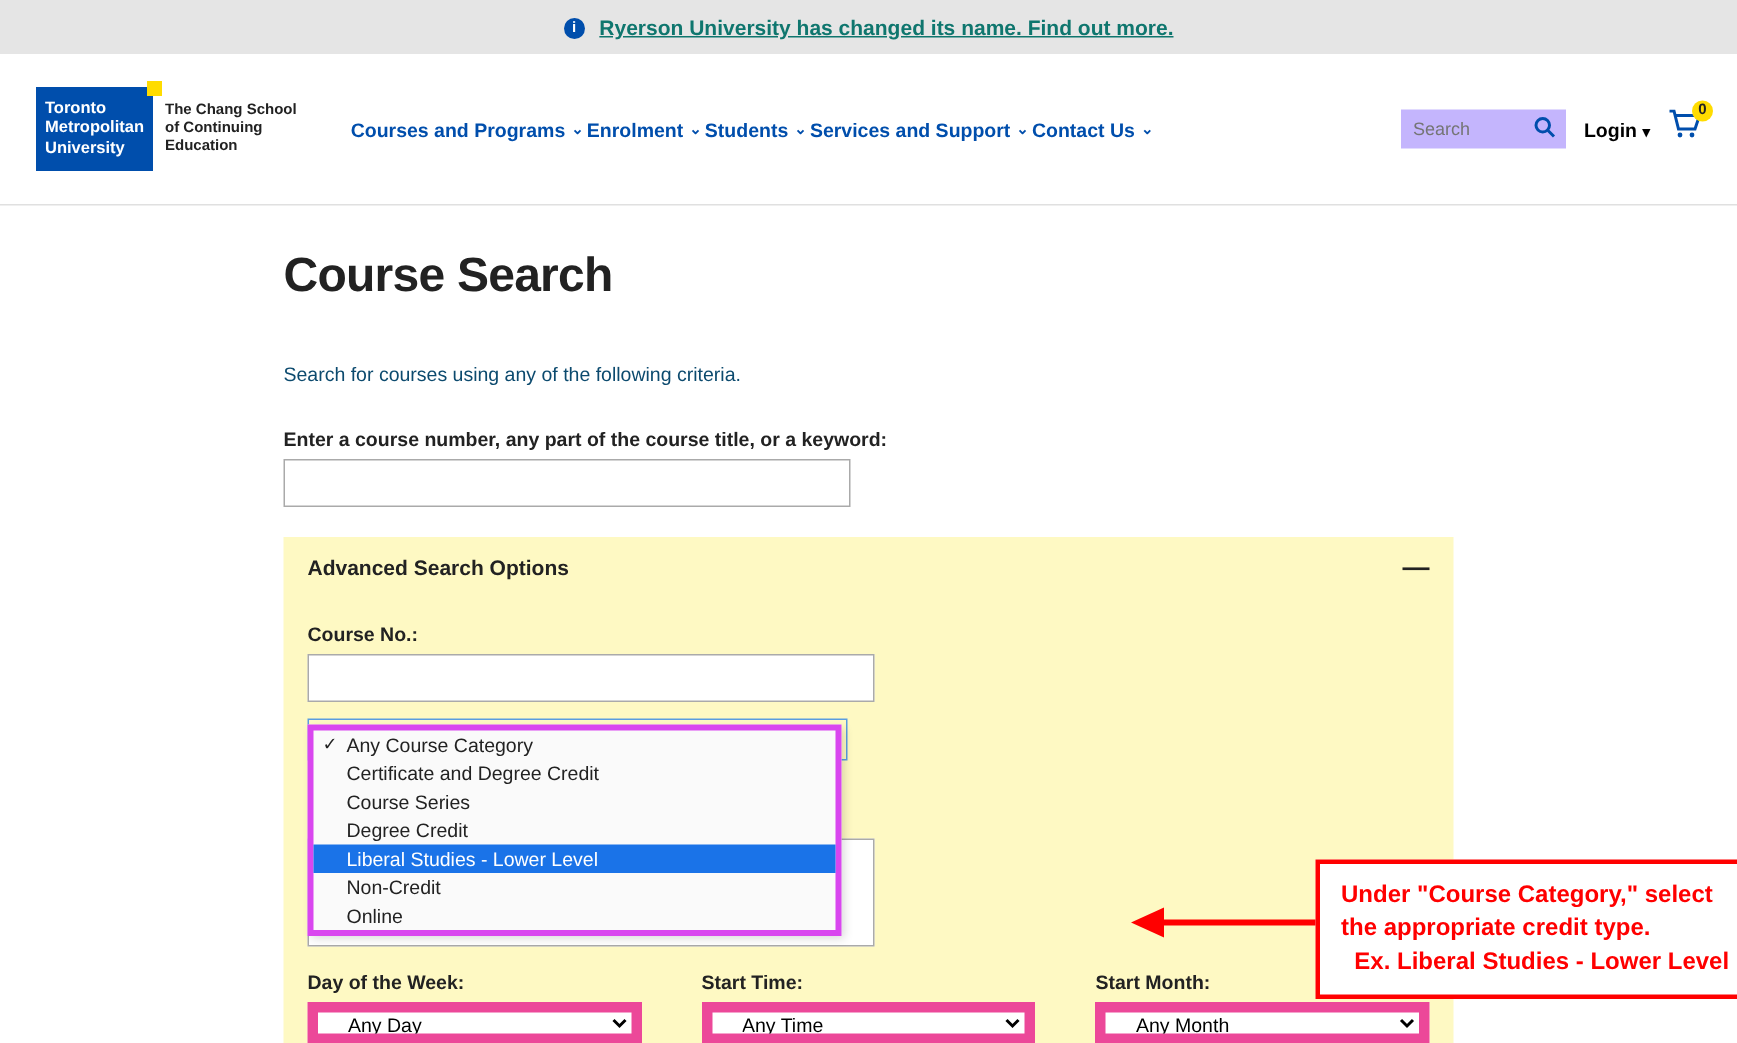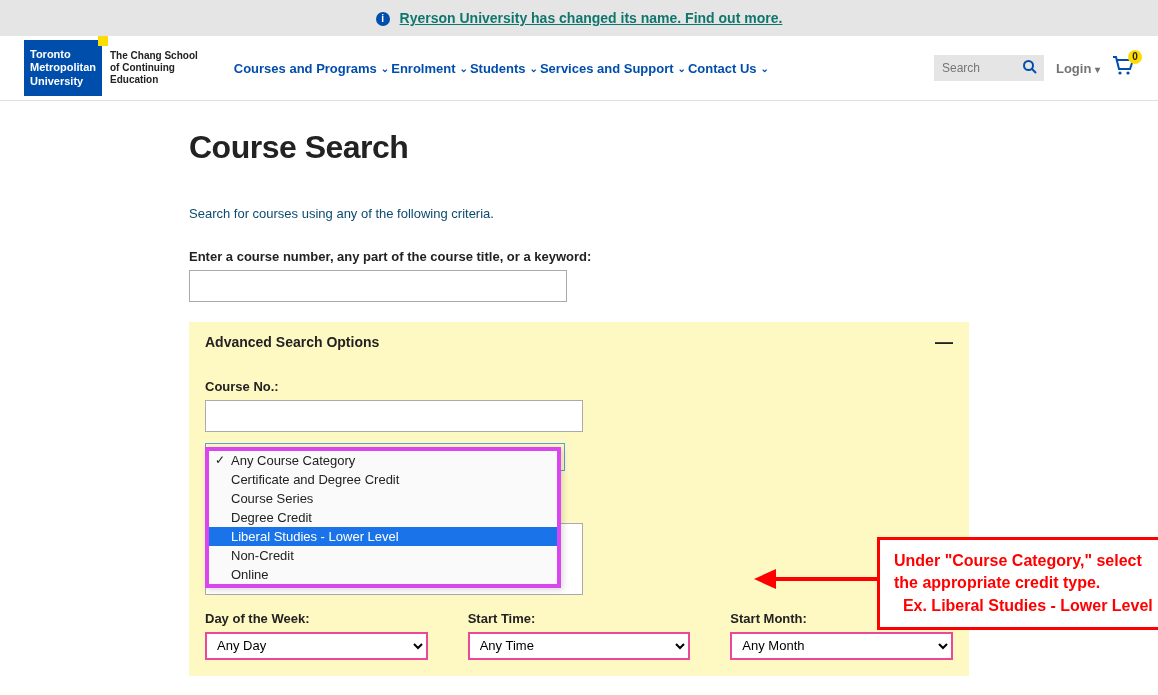--- a/index.html
+++ b/index.html
@@ -1,32 +1,32 @@
 <!DOCTYPE html>
 <html><head>
 <meta charset="utf-8">
 <style>
 * { margin: 0; padding: 0; box-sizing: border-box; }
 body { font-family: Arial, Helvetica, sans-serif; font-size: 14px; color: #222; background: #fff; width: 1158px; }
 .banner { background: #e5e5e5; text-align: center; padding: 10px 0; }
 .banner a { color: #0f766e; font-weight: bold; text-decoration: underline; font-size: 14px; }
 .banner-icon { display: inline-block; width: 14px; height: 14px; background: #004EAC; border-radius: 50%; color: #fff; font-size: 10px; line-height: 14px; text-align: center; margin-right: 6px; font-weight: bold; vertical-align: middle; }
-.header { display: flex; align-items: center; padding: 4px 24px; border-bottom: 1px solid #e0e0e0; }
+.header { display: flex; align-items: center; padding: 22px 24px; border-bottom: 1px solid #e0e0e0; }
 .logo-block { display: flex; align-items: center; gap: 8px; }
 .logo-blue { background: #004EAC; color: #fff; font-weight: bold; font-size: 11px; padding: 8px 6px; line-height: 1.2; position: relative; }
 .logo-yellow { position: absolute; top: -4px; right: -6px; width: 10px; height: 10px; background: #FFDC00; }
 .logo-text { font-size: 10px; font-weight: bold; line-height: 1.2; }
 .nav { display: flex; gap: 2px; margin-left: 36px; }
 .nav-item { color: #004EAC; font-weight: bold; font-size: 13px; cursor: pointer; display: flex; align-items: center; gap: 4px; }
 .chev { font-size: 10px; }
 .header-right { margin-left: auto; display: flex; align-items: center; gap: 12px; }
 .search-box { position: relative; }
-.search-box input { width: 110px; height: 26px; padding: 0 28px 0 8px; border: none; background: #e5e5e5; font-size: 12px; }
+.search-box input { width: 110px; height: 26px; padding: 0 28px 0 8px; border: none; background: #c4b5fd; font-size: 12px; }
 .search-box .mag { position: absolute; right: 6px; top: 4px; color: #004EAC; font-size: 14px; font-weight: bold; }
-.login-link { color: #737373; font-weight: bold; font-size: 13px; cursor: pointer; }
+.login-link { color: #000000; font-weight: bold; font-size: 13px; cursor: pointer; }
 .cart { position: relative; color: #004EAC; font-size: 20px; cursor: pointer; }
 .cart-badge { position: absolute; top: -6px; right: -8px; background: #FFDC00; color: #222; font-size: 10px; border-radius: 50%; width: 14px; height: 14px; line-height: 14px; text-align: center; font-weight: bold; }
 .main { width: 780px; margin: 0 auto; padding-top: 28px; position: relative; }
 h1 { font-size: 32px; font-weight: 900; letter-spacing: -0.5px; margin-bottom: 40px; }
 .subtitle { color: #0c4a6e; font-size: 13px; margin-bottom: 28px; }
 .label { font-weight: bold; font-size: 13px; margin-bottom: 6px; }
 .text-input { width: 378px; height: 32px; border: 1px solid #aaa; padding: 0 8px; font-size: 13px; }
 .adv-panel { background: #fef9c3; margin-top: 20px; }
 .adv-header { display: flex; justify-content: space-between; align-items: center; padding: 10px 16px; font-weight: bold; font-size: 14px; cursor: pointer; }
 .minus { font-size: 18px; font-weight: bold; }
@@ -35,21 +35,21 @@
 .sel-open { position: absolute; left: 16px; top: 84px; width: 356px; background: #fafafa; border: 4px solid #d946ef; box-shadow: 2px 2px 6px rgba(0,0,0,0.15); z-index: 10; font-size: 13px; }
 .sel-open .opt { padding: 2px 8px 2px 22px; position: relative; cursor: pointer; }
 .sel-open .opt.checked::before { content: '✓'; position: absolute; left: 6px; font-size: 12px; }
 .sel-open .opt.highlight { background: #1a73e8; color: #fff; }
 .tree-box { width: 378px; height: 72px; border: 1px solid #aaa; background: #fff; overflow-y: scroll; margin-top: 60px; padding: 4px; font-size: 11px; color: #555; }
 .tree-item { display: flex; align-items: center; gap: 4px; padding: 1px 0; }
 .plus-box { display: inline-block; width: 11px; height: 11px; border: 1px solid #888; text-align: center; line-height: 9px; font-size: 10px; }
 .cb { width: 11px; height: 11px; border: 1px solid #888; display: inline-block; }
 .row3 { display: flex; gap: 40px; margin-top: 16px; }
 .row3 .col { flex: 1; }
-.sel { width: 100%; height: 28px; border: 2px solid #ec4899; padding: 0 6px; font-size: 13px; background: #fff; }
+.sel { width: 100%; height: 28px; border: 7px solid #ec4899; padding: 0 16px; font-size: 13px; background: #fff; }
 .annotation { position: absolute; left: 688px; top: 436px; width: 310px; border: 3px solid #ff0000; padding: 10px 14px; font-size: 16px; font-weight: bold; color: #ff0000; line-height: 1.4; z-index: 20; background: #fff; }
 .arrow { position: absolute; left: 565px; top: 473px; width: 130px; height: 10px; z-index: 19; }
 .arrow-line { position: absolute; left: 20px; top: 3px; width: 110px; height: 4px; background: #ff0000; }
 .arrow-head { position: absolute; left: 0; top: -5px; width: 0; height: 0; border-right: 22px solid #ff0000; border-top: 10px solid transparent; border-bottom: 10px solid transparent; }
 .hidden-select-frame { width: 360px; height: 28px; border: 1px solid #5a9de0; position: absolute; left: 16px; top: 80px; pointer-events: none; }
 </style>
 </head>
 <body>
 
 <div class="banner">

